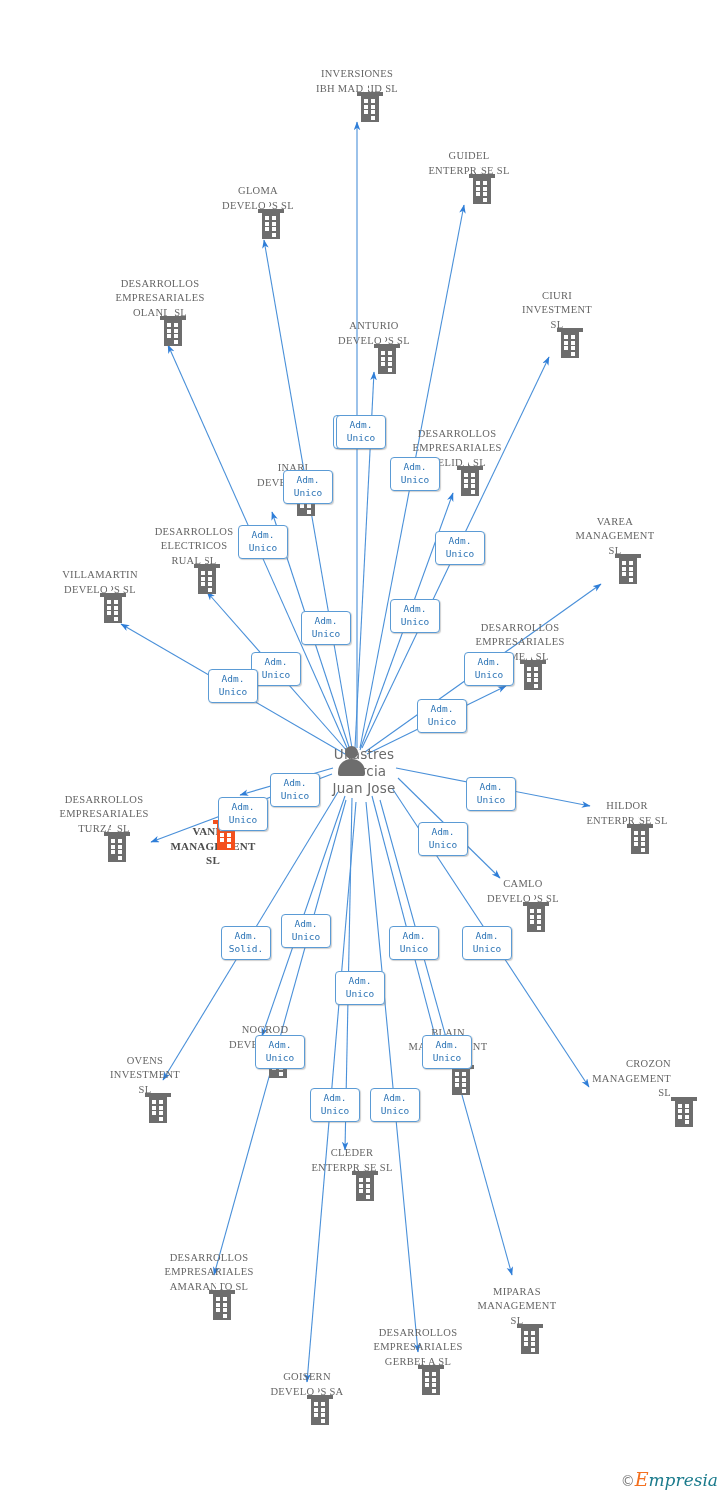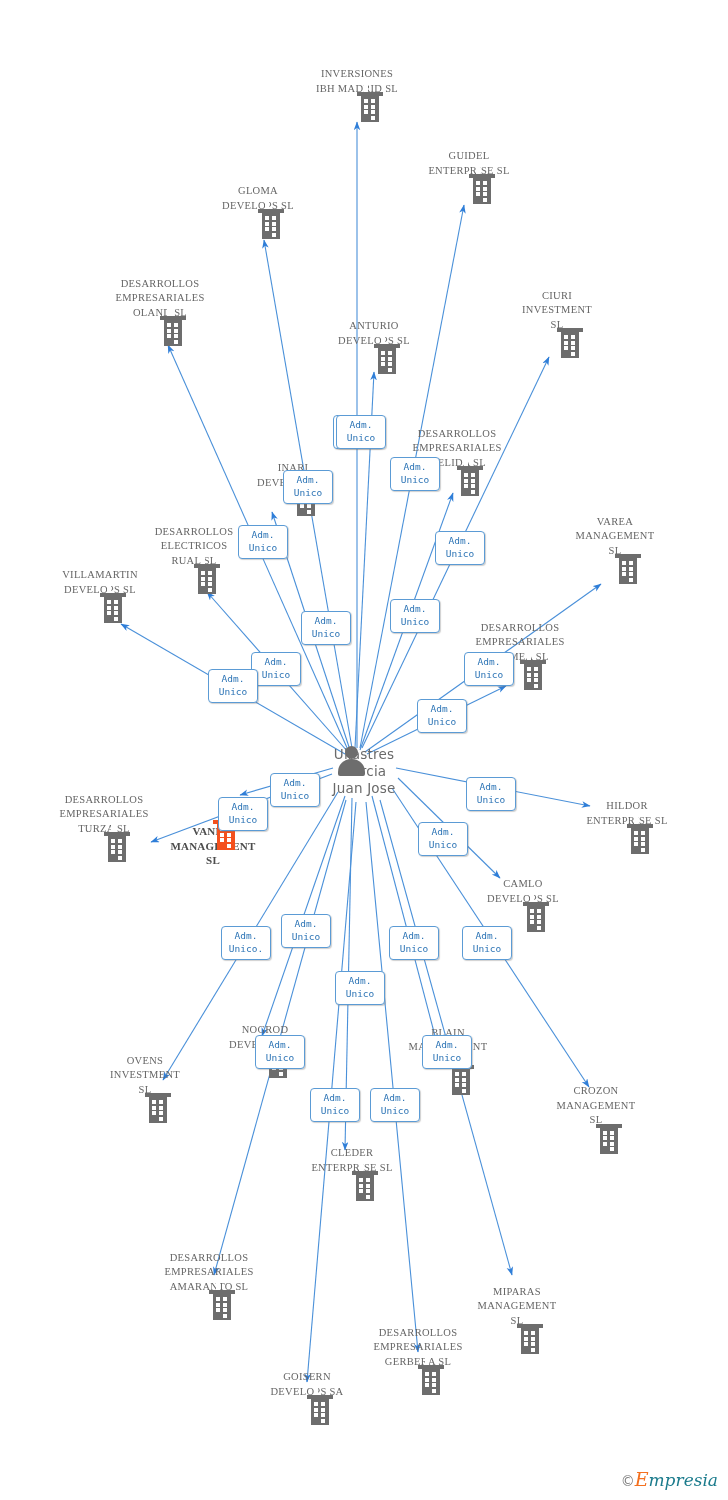--- a/index.html
+++ b/index.html
@@ -212,21 +212,21 @@
       <div class="node" style="left: 523px; top: 877px;"><span class="lbl">CAMLO
 DEVELOPS  SL</span><span class="ico"><span class="bldg"><span class="tower"></span><span class="base"></span><span class="win" style="left: 7px; top: 3px;"></span><span class="win" style="left: 14px; top: 3px;"></span><span class="win" style="left: 7px; top: 8.5px;"></span><span class="win" style="left: 14px; top: 8.5px;"></span><span class="win" style="left: 7px; top: 14px;"></span><span class="win" style="left: 14px; top: 14px;"></span><span class="win" style="left: 14px; top: 19.5px;"></span><span class="door"></span></span></span></div>
       <div class="node" style="left: 265px; top: 1023px;"><span class="lbl">NOGROD
 DEVELOPS SL</span><span class="ico"><span class="bldg"><span class="tower"></span><span class="base"></span><span class="win" style="left: 7px; top: 3px;"></span><span class="win" style="left: 14px; top: 3px;"></span><span class="win" style="left: 7px; top: 8.5px;"></span><span class="win" style="left: 14px; top: 8.5px;"></span><span class="win" style="left: 7px; top: 14px;"></span><span class="win" style="left: 14px; top: 14px;"></span><span class="win" style="left: 14px; top: 19.5px;"></span><span class="door"></span></span></span></div>
       <div class="node" style="left: 448px; top: 1025.5px;"><span class="lbl">BLAIN
 MANAGEMENT
 SL</span><span class="ico"><span class="bldg"><span class="tower"></span><span class="base"></span><span class="win" style="left: 7px; top: 3px;"></span><span class="win" style="left: 14px; top: 3px;"></span><span class="win" style="left: 7px; top: 8.5px;"></span><span class="win" style="left: 14px; top: 8.5px;"></span><span class="win" style="left: 7px; top: 14px;"></span><span class="win" style="left: 14px; top: 14px;"></span><span class="win" style="left: 14px; top: 19.5px;"></span><span class="door"></span></span></span></div>
       <div class="node" style="left: 145px; top: 1053.5px;"><span class="lbl">OVENS
 INVESTMENT
 SL</span><span class="ico"><span class="bldg"><span class="tower"></span><span class="base"></span><span class="win" style="left: 7px; top: 3px;"></span><span class="win" style="left: 14px; top: 3px;"></span><span class="win" style="left: 7px; top: 8.5px;"></span><span class="win" style="left: 14px; top: 8.5px;"></span><span class="win" style="left: 7px; top: 14px;"></span><span class="win" style="left: 14px; top: 14px;"></span><span class="win" style="left: 14px; top: 19.5px;"></span><span class="door"></span></span></span></div>
-      <div class="node" style="left: 596px; top: 1084px;"><span class="lbl">CROZON
+      <div class="node" style="left: 596px; top: 1057px; text-align: right;"><span class="lbl">CROZON
 MANAGEMENT
 SL</span><span class="ico"><span class="bldg"><span class="tower"></span><span class="base"></span><span class="win" style="left: 7px; top: 3px;"></span><span class="win" style="left: 14px; top: 3px;"></span><span class="win" style="left: 7px; top: 8.5px;"></span><span class="win" style="left: 14px; top: 8.5px;"></span><span class="win" style="left: 7px; top: 14px;"></span><span class="win" style="left: 14px; top: 14px;"></span><span class="win" style="left: 14px; top: 19.5px;"></span><span class="door"></span></span></span></div>
       <div class="node" style="left: 352px; top: 1146px;"><span class="lbl">CLEDER
 ENTERPRISE  SL</span><span class="ico"><span class="bldg"><span class="tower"></span><span class="base"></span><span class="win" style="left: 7px; top: 3px;"></span><span class="win" style="left: 14px; top: 3px;"></span><span class="win" style="left: 7px; top: 8.5px;"></span><span class="win" style="left: 14px; top: 8.5px;"></span><span class="win" style="left: 7px; top: 14px;"></span><span class="win" style="left: 14px; top: 14px;"></span><span class="win" style="left: 14px; top: 19.5px;"></span><span class="door"></span></span></span></div>
       <div class="node" style="left: 209px; top: 1250.5px;"><span class="lbl">DESARROLLOS
 EMPRESARIALES
 AMARANTO SL</span><span class="ico"><span class="bldg"><span class="tower"></span><span class="base"></span><span class="win" style="left: 7px; top: 3px;"></span><span class="win" style="left: 14px; top: 3px;"></span><span class="win" style="left: 7px; top: 8.5px;"></span><span class="win" style="left: 14px; top: 8.5px;"></span><span class="win" style="left: 7px; top: 14px;"></span><span class="win" style="left: 14px; top: 14px;"></span><span class="win" style="left: 14px; top: 19.5px;"></span><span class="door"></span></span></span></div>
       <div class="node" style="left: 517px; top: 1248.5px; margin-top: 36px;"><span class="lbl">MIPARAS
 MANAGEMENT
 SL</span><span class="ico"><span class="bldg"><span class="tower"></span><span class="base"></span><span class="win" style="left: 7px; top: 3px;"></span><span class="win" style="left: 14px; top: 3px;"></span><span class="win" style="left: 7px; top: 8.5px;"></span><span class="win" style="left: 14px; top: 8.5px;"></span><span class="win" style="left: 7px; top: 14px;"></span><span class="win" style="left: 14px; top: 14px;"></span><span class="win" style="left: 14px; top: 19.5px;"></span><span class="door"></span></span></span></div>
@@ -296,21 +296,21 @@
       <div class="elabel" style="left: 490px; top: 795px;">
         <span>Adm.</span>
         <span>Unico</span>
       </div>
       <div class="elabel" style="left: 442px; top: 840px;">
         <span>Adm.</span>
         <span>Unico</span>
       </div>
       <div class="elabel" style="left: 245px; top: 944px;">
         <span>Adm.</span>
-        <span>Unico.</span>
+        <span>Solid.</span>
       </div>
       <div class="elabel" style="left: 305px; top: 932px;">
         <span>Adm.</span>
         <span>Unico</span>
       </div>
       <div class="elabel" style="left: 359px; top: 989px;">
         <span>Adm.</span>
         <span>Unico</span>
       </div>
       <div class="elabel" style="left: 413px; top: 944px;">

